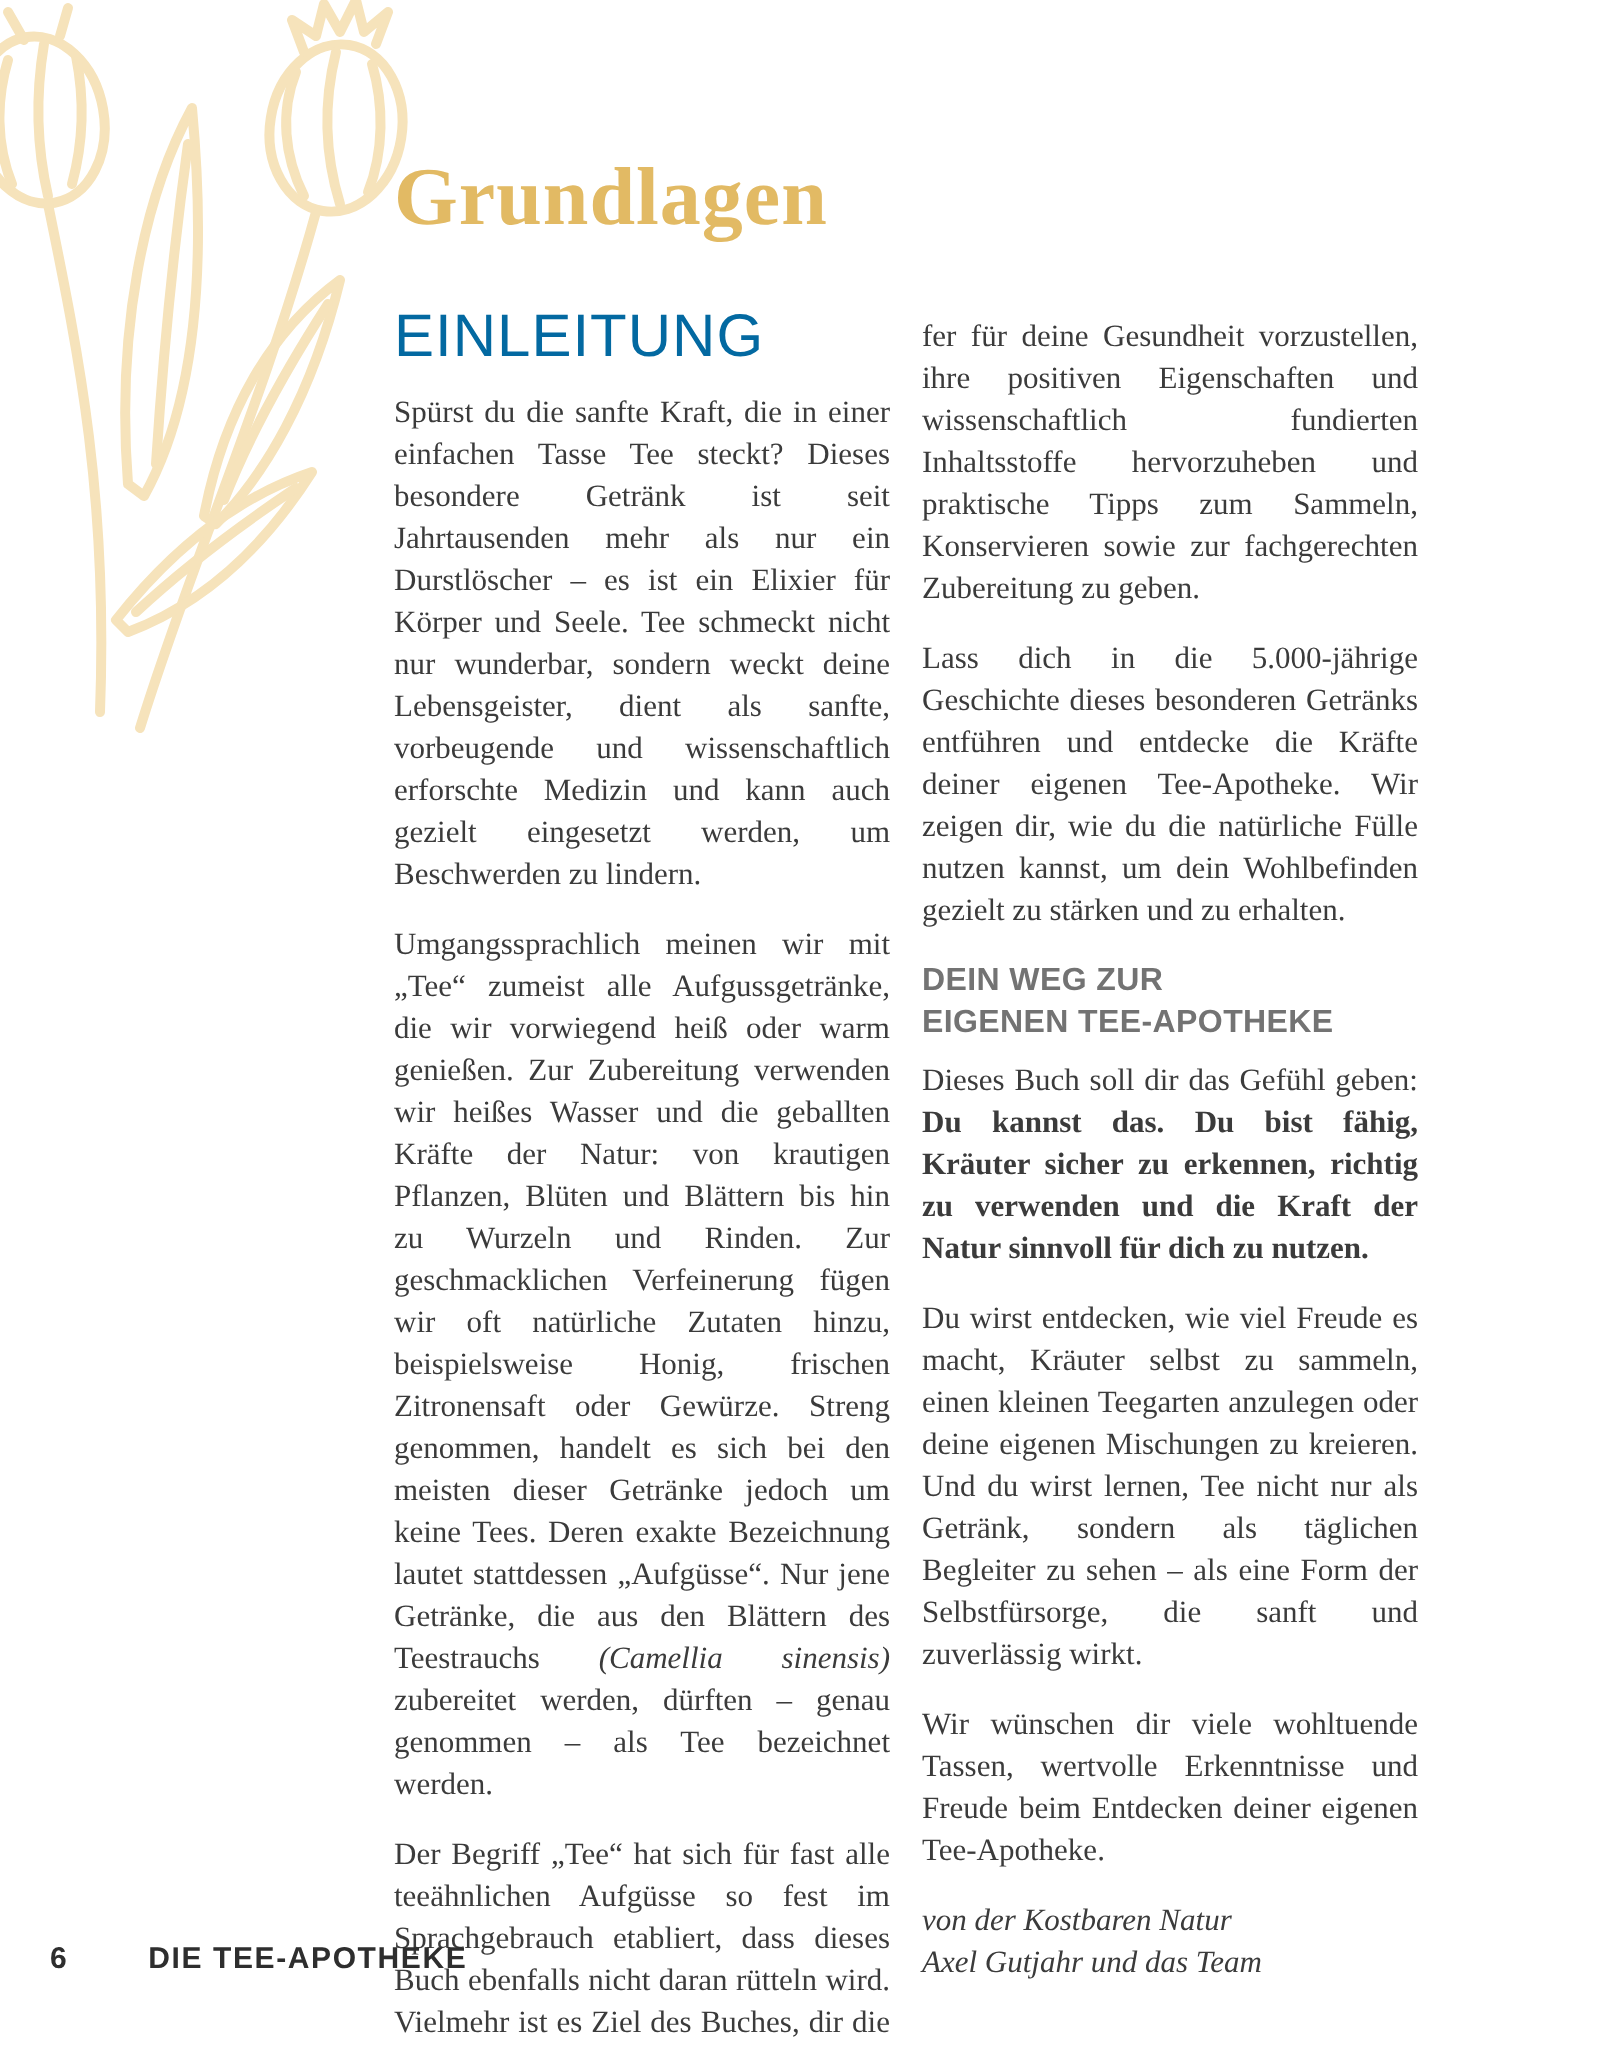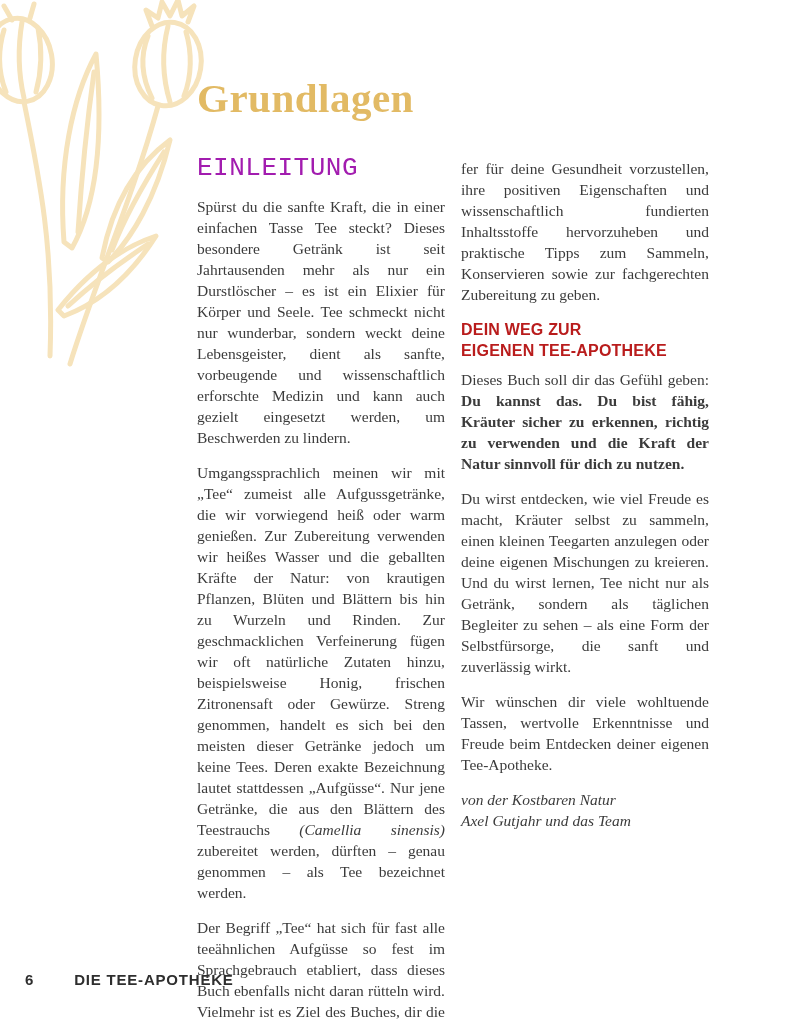--- a/index.html
+++ b/index.html
@@ -40,33 +40,33 @@
   .col {
     width: 248px;
     font-size: 15.5px;
     line-height: 21px;
     color: #3b3b3b;
     text-align: justify;
   }
   .col p { margin: 0 0 14px 0; font-family: Liberation Serif, serif; }
   .section-heading {
     margin: 0 0 17px 0;
-    font-family: Liberation Mono, monospace;
+    font-family: Liberation Sans, sans-serif;
     font-weight: 400;
-    font-size: 26px;
-    color: #a21caf;
+    font-size: 30px;
+    color: #0369a1;
     letter-spacing: 0.5px;
     text-align: left;
   }
   .subheading {
     margin: 2px 0 8px 0;
     font-family: "Liberation Sans", sans-serif;
     font-size: 16px;
     font-weight: 700;
-    color: #b91c1c;
+    color: #737373;
     line-height: 1.32;
     letter-spacing: 0.2px;
     text-align: left;
   }
   .subheading span { display: block; }
   .emphasis-bold { font-weight: 700; }
   .latin { font-style: italic; }
   .signature {
     font-style: italic;
     text-align: left;
@@ -132,20 +132,21 @@
       <p>Spürst du die sanfte Kraft, die in einer einfachen Tasse Tee steckt? Dieses besondere Getränk ist seit Jahrtausenden mehr als nur ein Durstlöscher – es ist ein Elixier für Körper und Seele. Tee schmeckt nicht nur wunderbar, sondern weckt deine Lebensgeister, dient als sanfte, vorbeugende und wissenschaftlich erforschte Medizin und kann auch gezielt eingesetzt werden, um Beschwerden zu lindern.</p>
 
       <p><span>Umgangssprachlich meinen wir mit „Tee“ zumeist alle Aufgussgetränke, die wir vorwiegend heiß oder warm genießen. Zur Zubereitung verwenden wir heißes Wasser und die geballten Kräfte der Natur: von krautigen Pflanzen, Blüten und Blättern bis hin zu Wurzeln und Rinden. Zur geschmacklichen Verfeinerung fügen wir oft natürliche Zutaten hinzu, beispielsweise Honig, frischen Zitronensaft oder Gewürze. Streng genommen, handelt es sich bei den meisten dieser Getränke jedoch um keine Tees. Deren exakte Bezeichnung lautet stattdessen „Aufgüsse“. Nur jene Getränke, die aus den Blättern des Teestrauchs </span><em class="latin">(Camellia sinensis)</em><span> zubereitet werden, dürften – genau genommen – als Tee bezeichnet werden.</span></p>
 
       <p>Der Begriff „Tee“ hat sich für fast alle teeähnlichen Aufgüsse so fest im Sprachgebrauch etabliert, dass dieses Buch ebenfalls nicht daran rütteln wird. Vielmehr ist es Ziel des Buches, dir die Vielfalt der Tees als sanfte Hel-</p>
     </div>
 
     <div class="col">
       <p>fer für deine Gesundheit vorzustellen, ihre positiven Eigenschaften und wissenschaftlich fundierten Inhaltsstoffe hervorzuheben und praktische Tipps zum Sammeln, Konservieren sowie zur fachgerechten Zubereitung zu geben.</p>
 
+      <p>Lass dich in die 5.000-jährige Geschichte dieses besonderen Getränks entführen und entdecke die Kräfte deiner eigenen Tee-Apotheke. Wir zeigen dir, wie du die natürliche Fülle nutzen kannst, um dein Wohlbefinden gezielt zu stärken und zu erhalten.</p>
 
       <h3 class="subheading">
           <span>DEIN WEG ZUR</span>
           <span>EIGENEN TEE-APOTHEKE</span>
         </h3>
 
       <p><span>Dieses Buch soll dir das Gefühl geben: </span><strong class="emphasis-bold">Du kannst das. Du bist fähig, Kräuter sicher zu erkennen, richtig zu verwenden und die Kraft der Natur sinnvoll für dich zu nutzen.</strong></p>
 
       <p>Du wirst entdecken, wie viel Freude es macht, Kräuter selbst zu sammeln, einen kleinen Teegarten anzulegen oder deine eigenen Mischungen zu kreieren. Und du wirst lernen, Tee nicht nur als Getränk, sondern als täglichen Begleiter zu sehen – als eine Form der Selbstfürsorge, die sanft und zuverlässig wirkt.</p>
 

